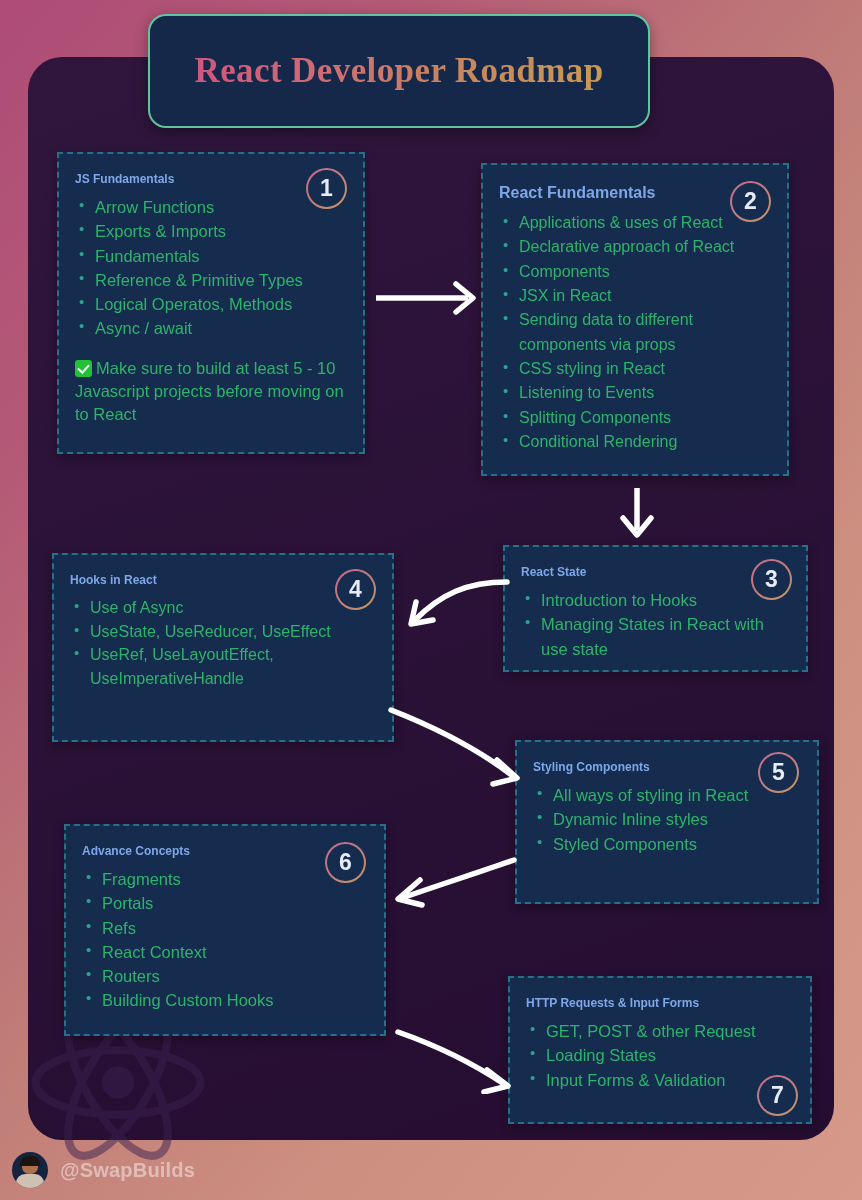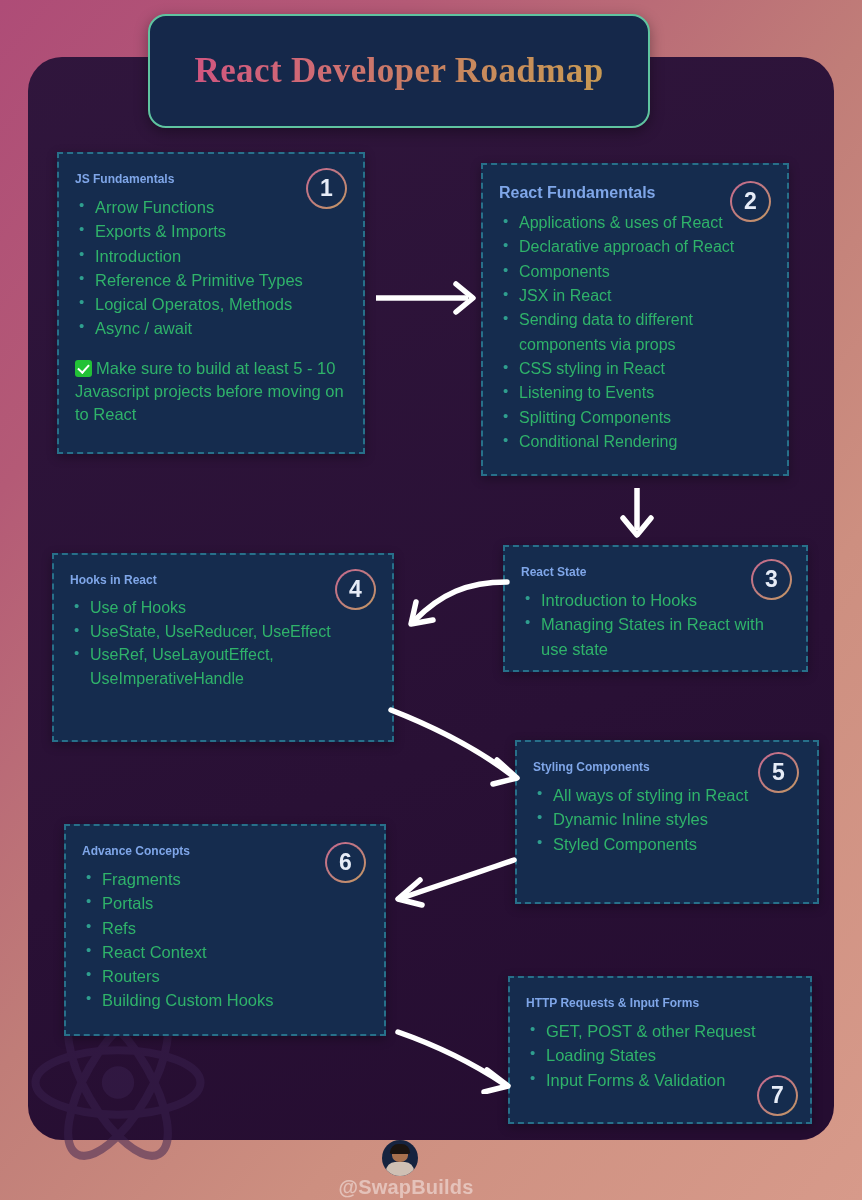--- a/index.html
+++ b/index.html
@@ -106,21 +106,21 @@
   .arrow{ position:absolute; z-index:5; }
   #arrow1{ left:372px; top:276px; }
   #arrow2{ left:608px; top:484px; }
   #arrow3{ left:393px; top:576px; }
   #arrow4{ left:383px; top:698px; }
   #arrow5{ left:390px; top:852px; }
   #arrow6{ left:392px; top:1022px; }
 
   
   #footer{ position:absolute; left:0; bottom:0; width:788px; height:60px; z-index:8;
-           display:flex; align-items:center; padding-left:12px;flex-direction:column; }
+           display:flex; align-items:center; padding-left:12px; }
   #avatar{
     width:36px; height:36px; border-radius:50%; overflow:hidden;
     background:#16233f; position:relative; flex:0 0 auto;
   }
   #avatar .face{ position:absolute; left:10px; top:7px; width:16px; height:15px;
                  border-radius:50% 50% 45% 45%; background:#a9714e; }
   #avatar .hair{ position:absolute; left:8px; top:4px; width:20px; height:10px;
                  border-radius:10px 10px 2px 2px; background:#1c1410; }
   #avatar .body{ position:absolute; left:4px; bottom:0; width:28px; height:14px;
                  border-radius:9px 9px 0 0; background:#cfc0b4; }
@@ -142,21 +142,21 @@
 <div id="title-banner">
   <span id="title-text">React Developer Roadmap</span>
 </div>
 
 <div class="card" id="card1">
   <div class="badge">1</div>
   <div class="card-head">JS Fundamentals</div>
   <ul class="card-list">
     <li>Arrow Functions</li>
     <li>Exports &amp; Imports</li>
-    <li>Introduction</li>
+    <li>Fundamentals</li>
     <li>Reference &amp; Primitive Types</li>
     <li>Logical Operatos, Methods</li>
     <li>Async / await</li>
   </ul>
   <div class="note">
     <span class="check"></span><span>Make sure to build at least 5 - 10 Javascript projects before moving on to React</span>
   </div>
 </div>
 
 <div class="card" id="card2">
@@ -181,21 +181,21 @@
   <ul class="card-list">
     <li>Introduction to Hooks</li>
     <li>Managing States in React with use state</li>
   </ul>
 </div>
 
 <div class="card" id="card4">
   <div class="badge">4</div>
   <div class="card-head">Hooks in React</div>
   <ul class="card-list">
-    <li>Use of Hooks</li>
+    <li>Use of Async</li>
     <li>UseState, UseReducer, UseEffect</li>
     <li>UseRef, UseLayoutEffect, UseImperativeHandle</li>
   </ul>
 </div>
 
 <div class="card" id="card5">
   <div class="badge">5</div>
   <div class="card-head">Styling Components</div>
   <ul class="card-list">
     <li>All ways of styling in React</li>

